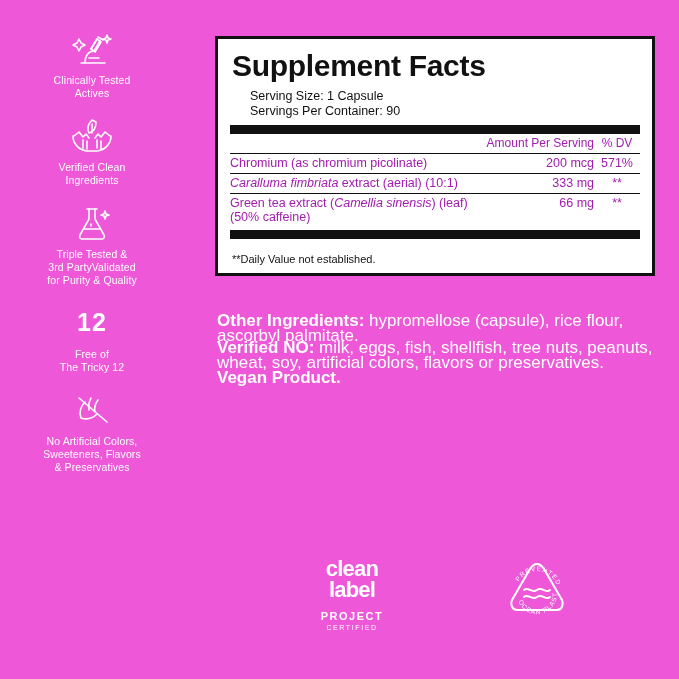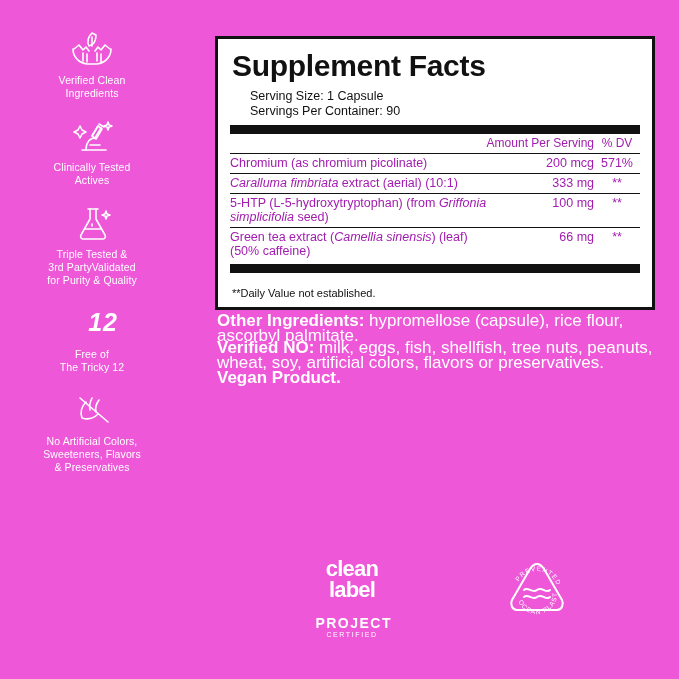--- a/index.html
+++ b/index.html
@@ -34,23 +34,22 @@
     display: flex;
     flex-direction: column;
     align-items: center;
     margin-bottom: 13px;
   }
   .feature-icon {
     width: 52px;
     height: 44px;
     display: flex;
     align-items: center;
-    justify-content: flex-end;
+    justify-content: center;
     margin-bottom: 4px;
-    font-style: italic;
   }
   .feature-icon svg { display: block; }
   .feature-label {
     color: #ffffff;
     font-size: 10.5px;
     line-height: 13px;
     text-align: center;
     letter-spacing: .1px;
     white-space: pre-line;
   }
@@ -148,26 +147,25 @@
     letter-spacing: -0.8px;
     line-height: 21px;
   }
   .cl-line2 {
     font-size: 22px;
     font-weight: 700;
     letter-spacing: -0.8px;
     line-height: 21px;
   }
   .cl-line3 {
-    font-size: 14px;
+    font-size: 11px;
     font-weight: 700;
     letter-spacing: 1.5px;
     line-height: 13px;
-    margin-top: 17px;
-    text-align: right;
+    margin-top: 10px;
   }
   .cl-line4 {
     font-size: 7px;
     letter-spacing: 1.6px;
     line-height: 9px;
   }
   .ocean-badge {
     position: absolute;
     left: 504px;
     top: 560px;
@@ -175,20 +173,38 @@
     height: 64px;
   }
   .ocean-badge svg { display: block; }
 </style>
 </head>
 <body>
 
 <div class="page">
 
   <div class="features">
+
+    <div class="feature">
+      <div class="feature-icon">
+        <svg width="50" height="42" viewBox="0 0 50 42" fill="none" stroke="#ffffff" stroke-width="1.6" stroke-linecap="round" stroke-linejoin="round">
+          <path d="M14 36 L38 36"></path>
+          <path d="M18 36 C18 28 22 24 27 24"></path>
+          <path d="M27 24 L33 14"></path>
+          <path d="M24 22 L30 12"></path>
+          <path d="M24 22 L30 12 L34 15 L28 25 Z"></path>
+          <path d="M31 10 L36 13"></path>
+          <path d="M22 31 L32 31"></path>
+          <path d="M12 12 L14 16 L18 18 L14 20 L12 24 L10 20 L6 18 L10 16 Z"></path>
+          <path d="M40 8 L41 11 L44 12 L41 13 L40 16 L39 13 L36 12 L39 11 Z"></path>
+        </svg>
+      </div>
+      <div class="feature-label">Clinically Tested
+Actives</div>
+    </div>
 
     <div class="feature">
       <div class="feature-icon">
         <svg width="52" height="42" viewBox="0 0 52 42" fill="none" stroke="#ffffff" stroke-width="1.6" stroke-linecap="round" stroke-linejoin="round">
           <path d="M26 6 C22 10 21 15 23 19 C27 18 30 14 30 8 Z"></path>
           <path d="M26 19 L26 10"></path>
           <path d="M8 22 L13 18 L17 23 L20 20 L23 24"></path>
           <path d="M44 22 L39 18 L35 23 L32 20 L29 24"></path>
           <path d="M7 22 C7 30 13 36 21 37 L31 37 C39 36 45 30 45 22"></path>
           <path d="M17 26 L17 34"></path>
@@ -197,38 +213,20 @@
             <path d="M35 27 L35 35"></path>
         </svg>
       </div>
       <div class="feature-label">Verified Clean
 Ingredients</div>
     </div>
 
     <div class="feature">
       <div class="feature-icon">
         <svg width="50" height="42" viewBox="0 0 50 42" fill="none" stroke="#ffffff" stroke-width="1.6" stroke-linecap="round" stroke-linejoin="round">
-          <path d="M14 36 L38 36"></path>
-          <path d="M18 36 C18 28 22 24 27 24"></path>
-          <path d="M27 24 L33 14"></path>
-          <path d="M24 22 L30 12"></path>
-          <path d="M24 22 L30 12 L34 15 L28 25 Z"></path>
-          <path d="M31 10 L36 13"></path>
-          <path d="M22 31 L32 31"></path>
-          <path d="M12 12 L14 16 L18 18 L14 20 L12 24 L10 20 L6 18 L10 16 Z"></path>
-          <path d="M40 8 L41 11 L44 12 L41 13 L40 16 L39 13 L36 12 L39 11 Z"></path>
-        </svg>
-      </div>
-      <div class="feature-label">Clinically Tested
-Actives</div>
-    </div>
-
-    <div class="feature">
-      <div class="feature-icon">
-        <svg width="50" height="42" viewBox="0 0 50 42" fill="none" stroke="#ffffff" stroke-width="1.6" stroke-linecap="round" stroke-linejoin="round">
           <path d="M20 8 L30 8"></path>
           <path d="M22 8 L22 18 L13 34 C12 36 13 38 15 38 L35 38 C37 38 38 36 37 34 L28 18 L28 8"></path>
           <path d="M17 28 L33 28"></path>
           <path d="M24 23 L24 25"></path>
           <path d="M38 10 L39 13 L42 14 L39 15 L38 18 L37 15 L34 14 L37 13 Z"></path>
         </svg>
       </div>
       <div class="feature-label">Triple Tested &amp;
 3rd PartyValidated
 for Purity &amp; Quality</div>
@@ -279,26 +277,20 @@
         <td class="amt">200 mcg</td>
         <td class="dv">571%</td>
       </tr>
 
       <tr class="row-line">
         <td class="name"><span class="italic">Caralluma fimbriata</span><span> extract (aerial) (10:1)</span></td>
         <td class="amt">333 mg</td>
         <td class="dv">**</td>
       </tr>
 
-      <tr class="row-line">
-        <td class="name"><span>5-HTP (L-5-hydroxytryptophan)
-(from </span><span class="italic">Griffonia simplicifolia</span><span> seed)</span></td>
-        <td class="amt">100 mg</td>
-        <td class="dv">**</td>
-      </tr>
 
       <tr>
         <td class="name"><span>Green tea extract (</span><span class="italic">Camellia sinensis</span><span>) (leaf)
 (50% caffeine)</span></td>
         <td class="amt">66 mg</td>
         <td class="dv">**</td>
       </tr>
     </tbody>
       </table>
 

